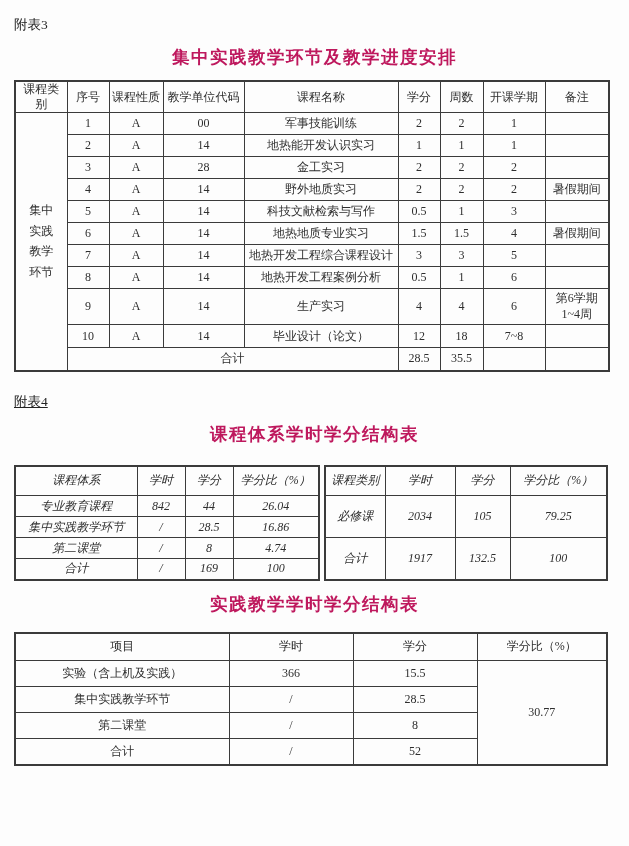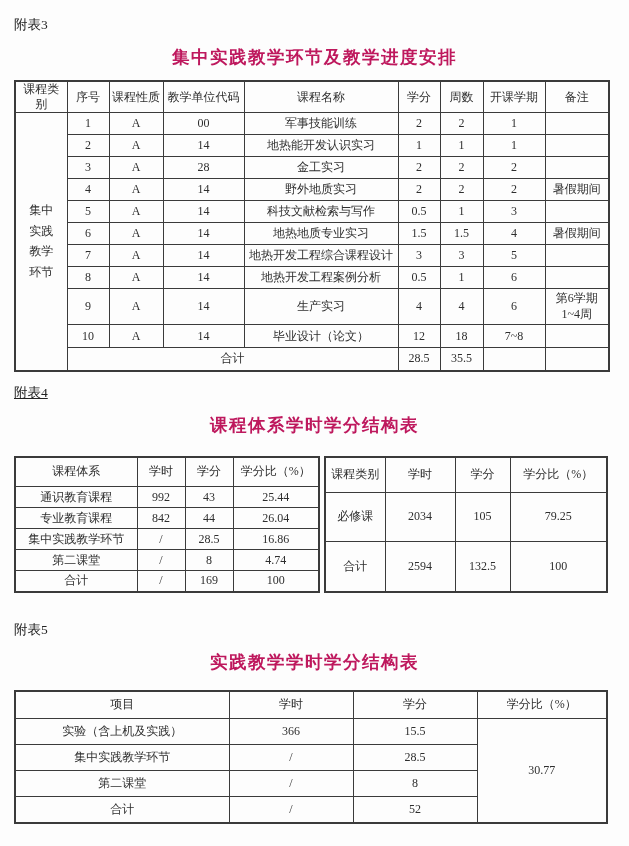--- a/index.html
+++ b/index.html
@@ -25,30 +25,30 @@
   }
   .t3 { width: 594px; margin-top: 12px; border: 2px solid #3b3b3b; }
   .t3 tr.head { height: 28px; }
   .t3 tr.r { height: 22px; }
   .t3 tr.r9 { height: 36px; }
   .t3 tr.r10 { height: 23px; }
   .t3 tr.total { height: 23px; }
   .cat-text { display: inline-block; width: 26px; line-height: 1.7; word-break: break-all; }
   .remark-line { display: block; line-height: 1.3; }
   .t4-wrap { width: 594px; margin-top: 20px; display: flex; justify-content: space-between; }
-  .t4 { border: 2px solid #3b3b3b; }
+  .t4 { border: 2px solid #3b3b3b; font-style: italic; }
   .t4-left { width: 304px; }
   .t4-right { width: 282px; }
   .t4 tr.head { height: 30px; }
   .t4-left tr.r { height: 21px; }
   .t4-right tr.r { height: 42px; }
   .t5 { width: 594px; margin-top: 17px; border: 2px solid #3b3b3b; }
   .t5 tr.head { height: 28px; }
   .t5 tr.r { height: 26px; }
-  .mt24 { margin-top: 12px; text-decoration: underline; }
+  .mt24 { margin-top: 21px; text-decoration: underline; }
   .mt28 { margin-top: 28px; }
 </style>
 </head>
 <body>
 
 <div class="page">
 
   <div class="appendix-label">附表3</div>
   <div class="table-title">集中实践教学环节及教学进度安排</div>
 
@@ -202,26 +202,20 @@
           <col style="width:86px">
         </colgroup>
       <tbody>
           <tr class="head">
         <td>课程体系</td>
         <td>学时</td>
         <td>学分</td>
         <td>学分比（%）</td>
       </tr>
       <tr class="r">
-        <td>通识教育课程</td>
-        <td>992</td>
-        <td>43</td>
-        <td>25.44</td>
-      </tr>
-      <tr class="r">
         <td>专业教育课程</td>
         <td>842</td>
         <td>44</td>
         <td>26.04</td>
       </tr>
       <tr class="r">
         <td>集中实践教学环节</td>
         <td>/</td>
         <td>28.5</td>
         <td>16.86</td>
@@ -256,29 +250,28 @@
         <td>学分比（%）</td>
       </tr>
       <tr class="r">
         <td>必修课</td>
         <td>2034</td>
         <td>105</td>
         <td>79.25</td>
       </tr>
       <tr class="r">
         <td>合计</td>
-        <td>2594</td>
+        <td>1917</td>
         <td>132.5</td>
         <td>100</td>
       </tr>
     </tbody>
       </table>
   </div>
 
-  <div class="appendix-label mt28">附表5</div>
   <div class="table-title">实践教学学时学分结构表</div>
 
   <table class="t5">
     <colgroup>
         <col style="width:214px">
         <col style="width:124px">
         <col style="width:124px">
         <col style="width:130px">
       </colgroup>
     <tbody>

